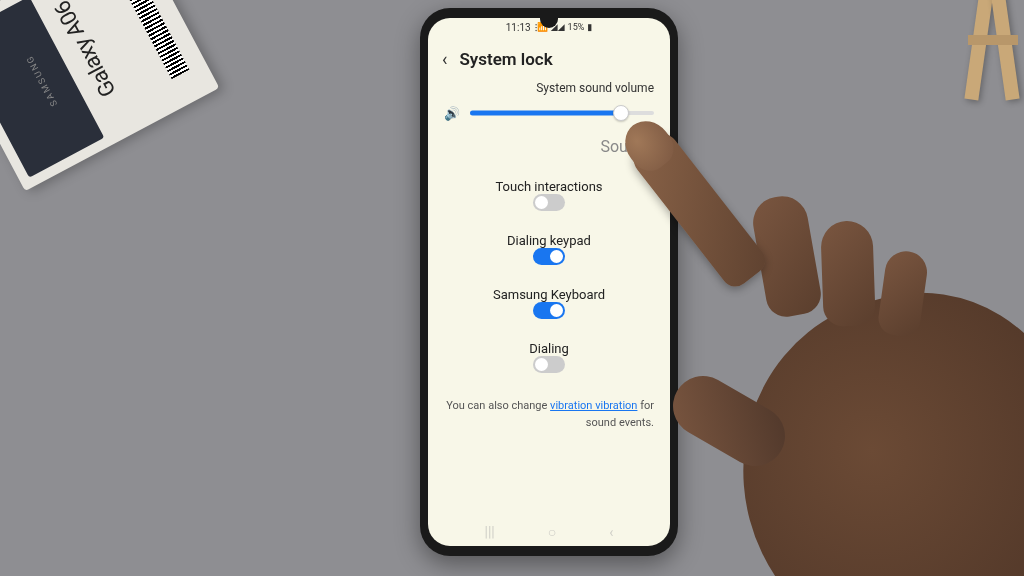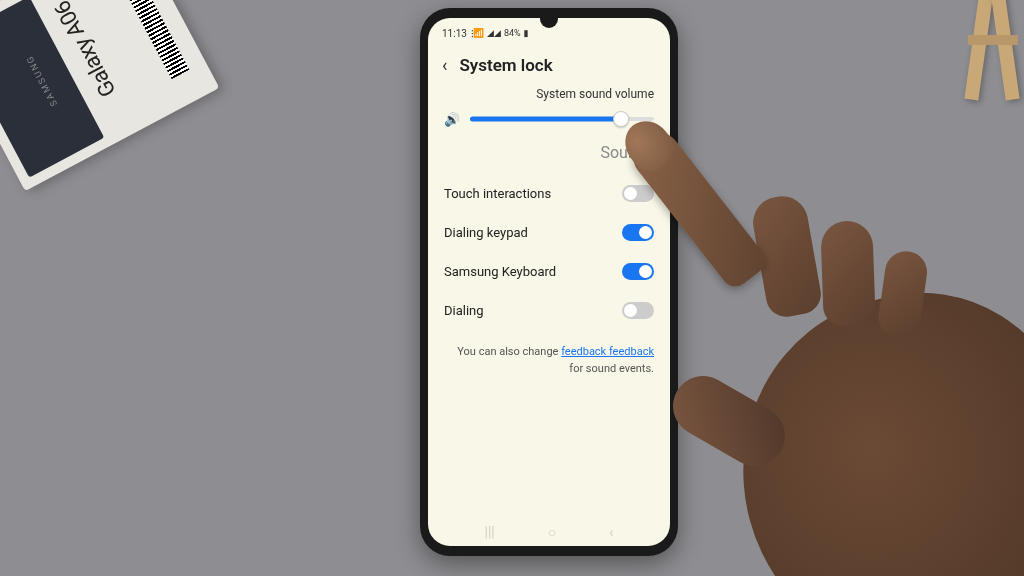--- a/index.html
+++ b/index.html
@@ -131,23 +131,23 @@
     width: 18px;
     height: 10px;
     background: #1a1a1a;
     border-radius: 0 0 12px 12px;
     z-index: 10;
   }
 
   
   .status-bar {
     display: flex;
-    justify-content: flex-start;
+    justify-content: center;
     align-items: center;
-    padding: 6px 14px 2px;
+    padding: 0 14px 2px;
     font-size: 10px;
     color: #333;
     height: 18px;
   }
   .status-left { display: flex; align-items: center; gap: 4px; }
   .status-right { display: flex; align-items: center; gap: 3px; font-size: 9px; }
   .status-icons { display: inline-flex; gap: 2px; }
 
   
   .header {
@@ -229,20 +229,21 @@
     font-size: 16px;
     color: #888;
     margin: 16px 0 12px;
   }
 
   .setting-row {
     display: flex;
     justify-content: space-between;
     align-items: center;
     padding: 11px 0;
+    flex-direction: column;
   }
   .setting-label {
     font-size: 13px;
     color: #222;
   }
   .toggle {
     width: 32px;
     height: 17px;
     border-radius: 10px;
     position: relative;
@@ -384,21 +385,21 @@
   <div class="screen">
     <div class="notch"></div>
 
     <div class="status-bar">
       <div class="status-left">
         <span>11:13</span>
         <span>⁝</span>
       </div>
       <div class="status-right">
         <span class="status-icons">📶 ◢◢</span>
-        <span>84%</span>
+        <span>15%</span>
         <span>▮</span>
       </div>
     </div>
 
     <div class="header">
       <span class="back-arrow">‹</span>
       <span class="page-title">System lock</span>
     </div>
 
     <div class="content">
@@ -437,21 +438,21 @@
           </div>
           <div class="setting-row">
             <span class="setting-label">Dialing</span>
             <div class="toggle off">
               <div class="toggle-knob"></div>
             </div>
           </div>
         </div>
 
       <div class="footer-text">
-        <span>You can also change </span><span class="footer-link">feedback feedback</span><span> for sound events.</span>
+        <span>You can also change </span><span class="footer-link">vibration vibration</span><span> for sound events.</span>
       </div>
     </div>
 
     <div class="nav-bar">
       <span class="nav-item">|||</span>
       <span class="nav-item">○</span>
       <span class="nav-item">‹</span>
     </div>
   </div>
 </div>

